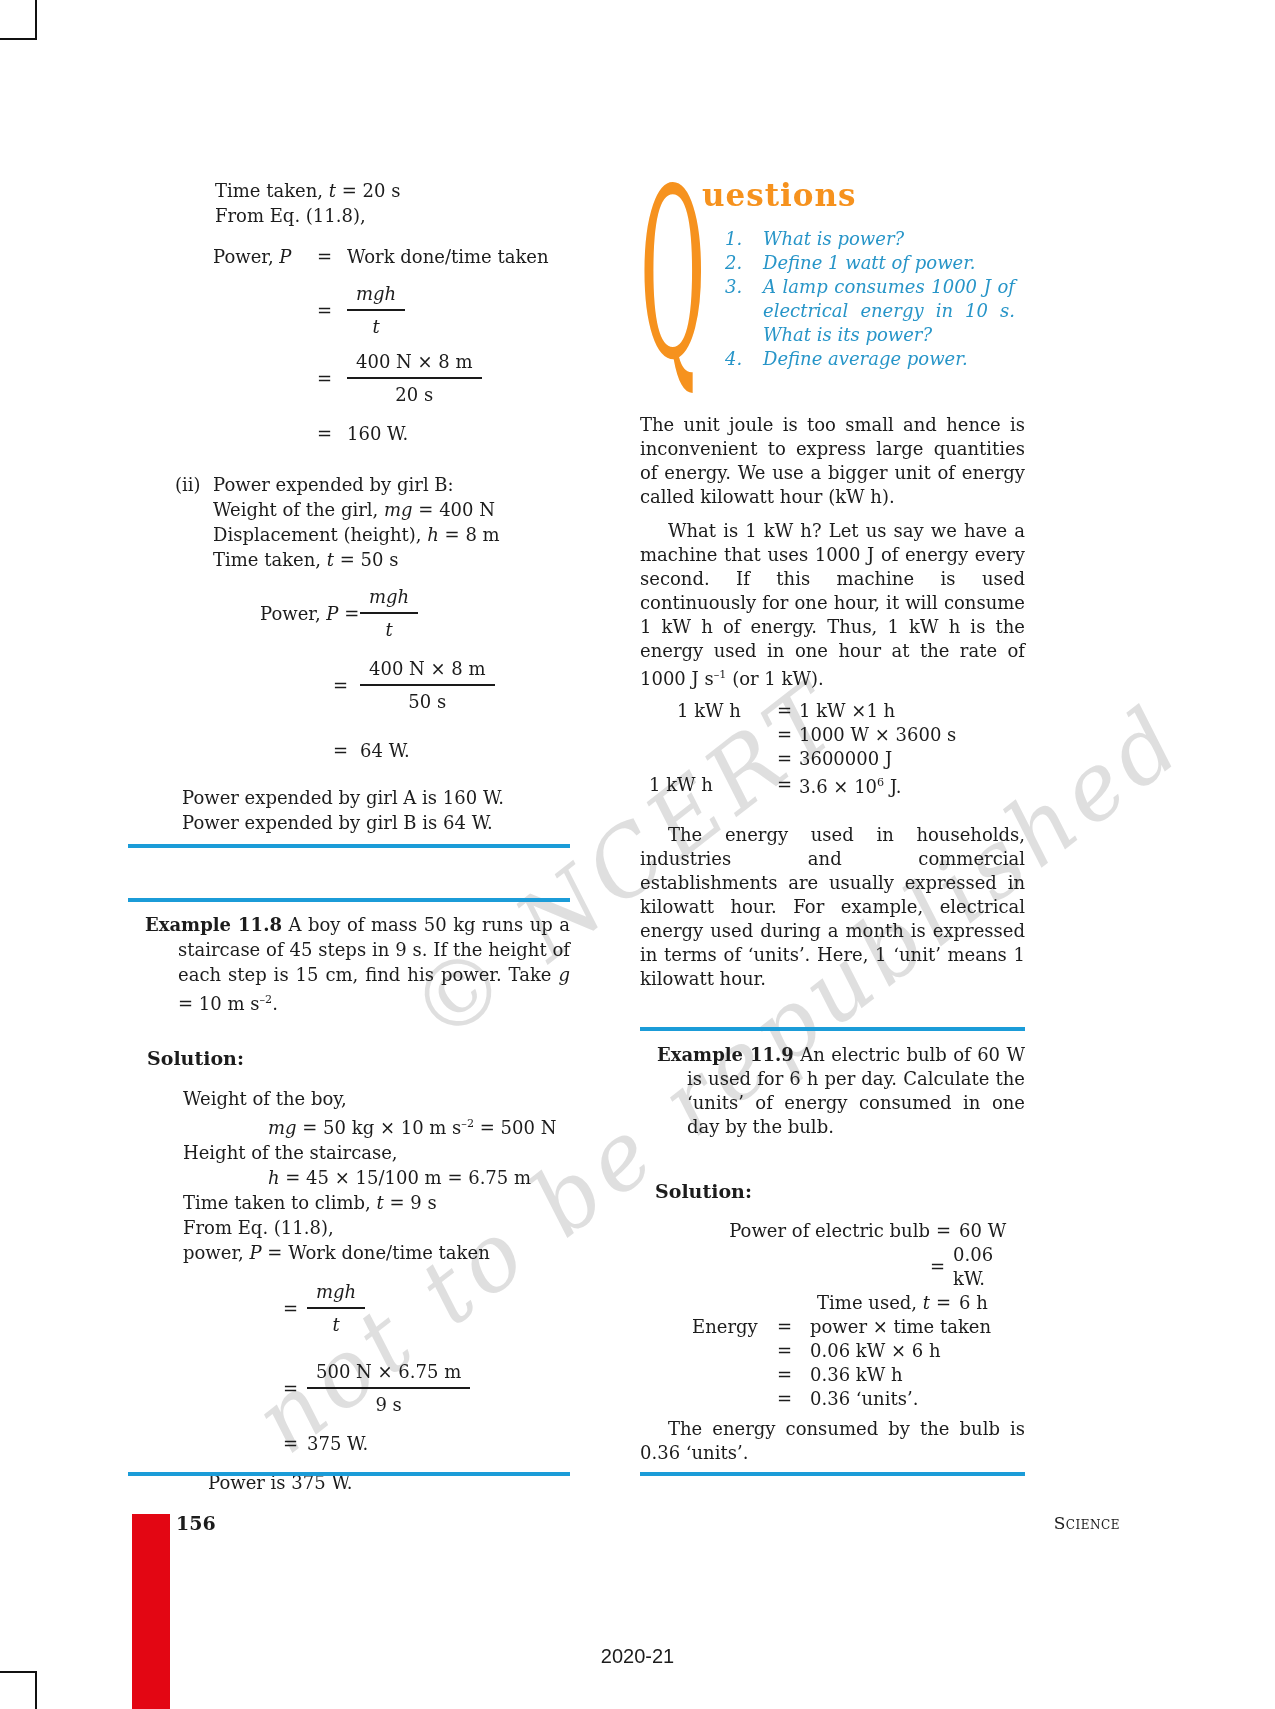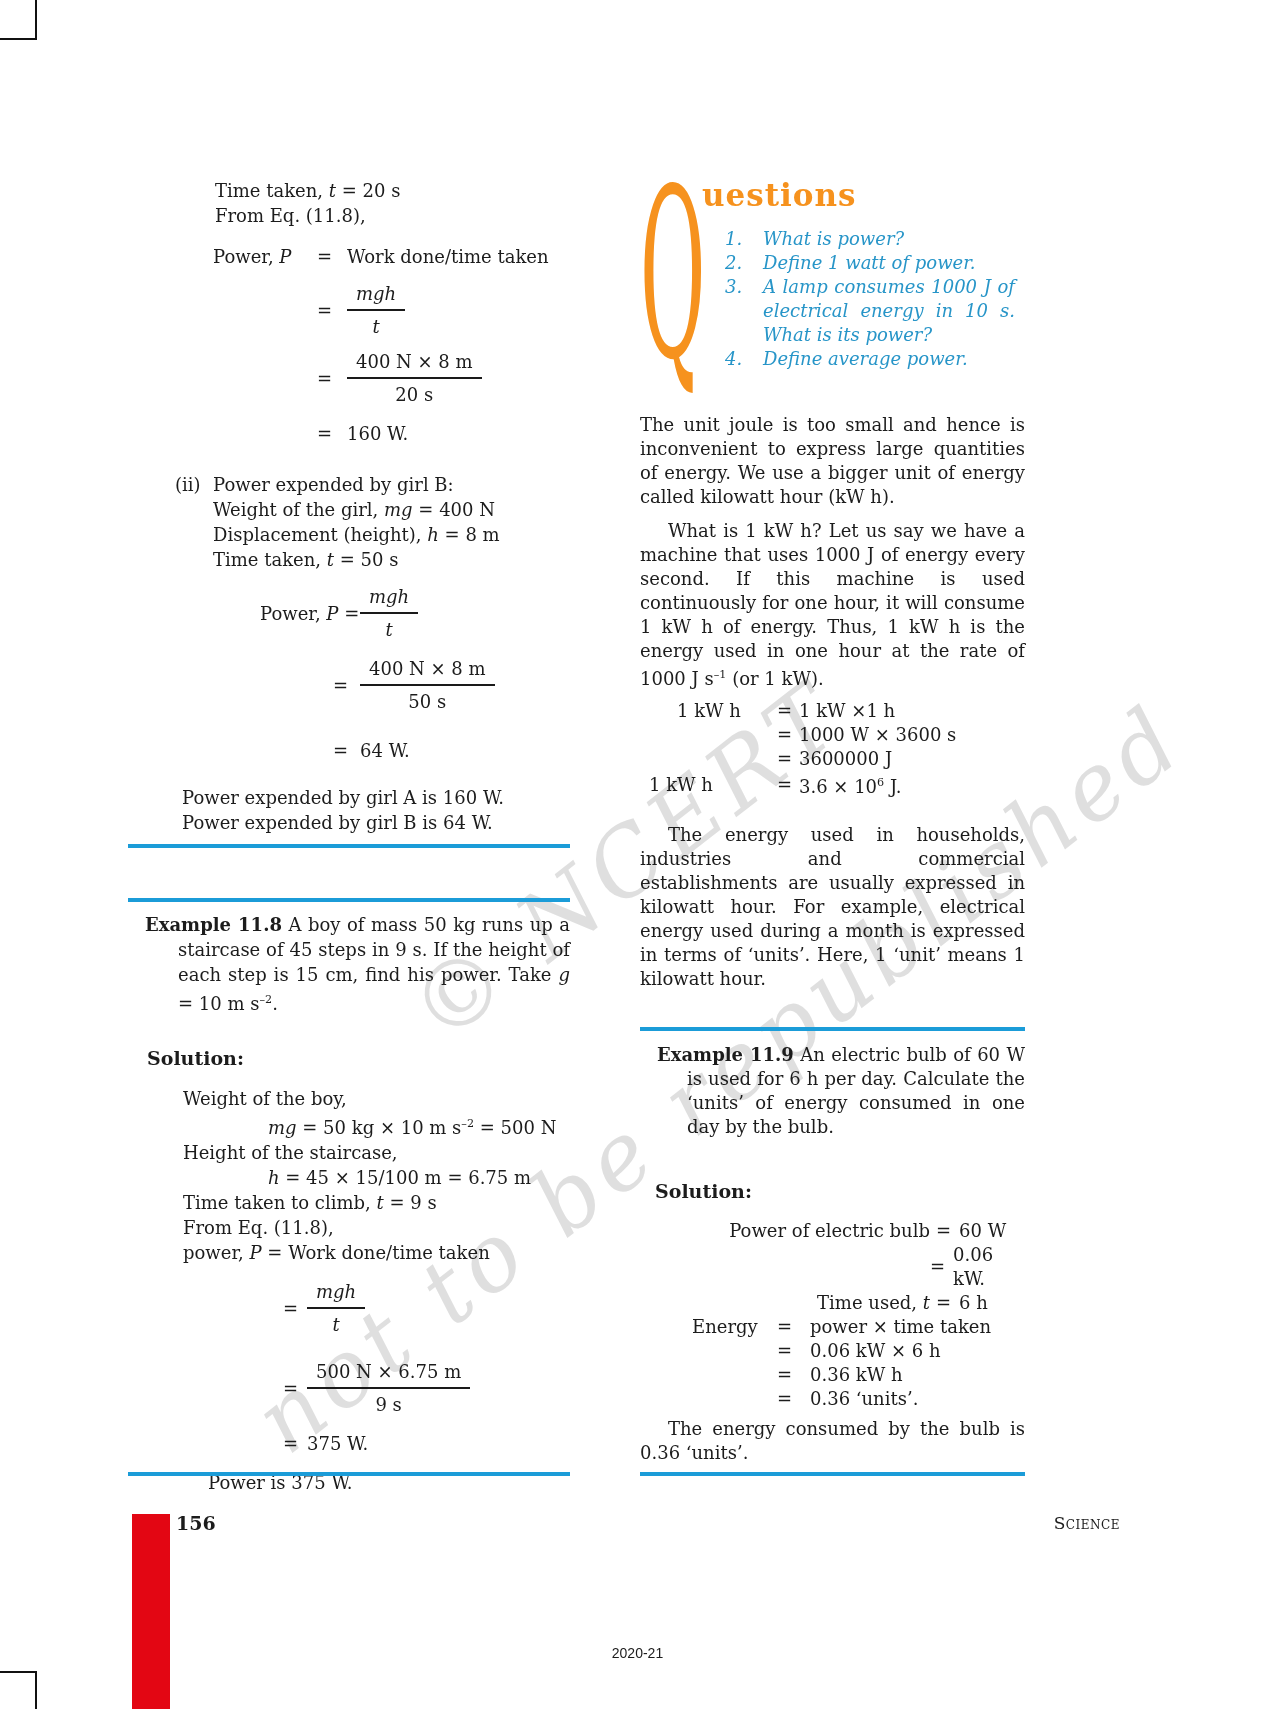--- a/index.html
+++ b/index.html
@@ -49,21 +49,21 @@
   .qtext{width:252px;text-align:justify;}
   
   .h2{margin:36px 0 0 2px;font-size:20.5px;font-weight:bold;white-space:nowrap;}
   .sc{font-variant:small-caps;letter-spacing:.5px;}
   
   .redbar{position:absolute;left:132px;top:1514px;width:38px;height:195px;background:#e30613;z-index:2;}
   .pagenum{position:absolute;left:176px;top:1512px;font-size:19px;font-weight:bold;z-index:2;}
   .book{position:absolute;left:1040px;top:1513px;width:80px;text-align:right;font-size:17px;
         font-variant:small-caps;letter-spacing:.5px;z-index:2;}
   .year{position:absolute;left:0;width:1275px;top:1645px;text-align:center;
-        font-family:"Liberation Sans",sans-serif;font-size:14px;z-index:2;}
+        font-family:"Liberation Sans",sans-serif;font-size:20px;z-index:2;}
 </style>
 </head>
 <body>
 
 <div class="page">
 
   <div class="crop crop-tl"></div>
   <div class="crop crop-bl"></div>
 
   <div class="wm wm1">© NCERT</div>

